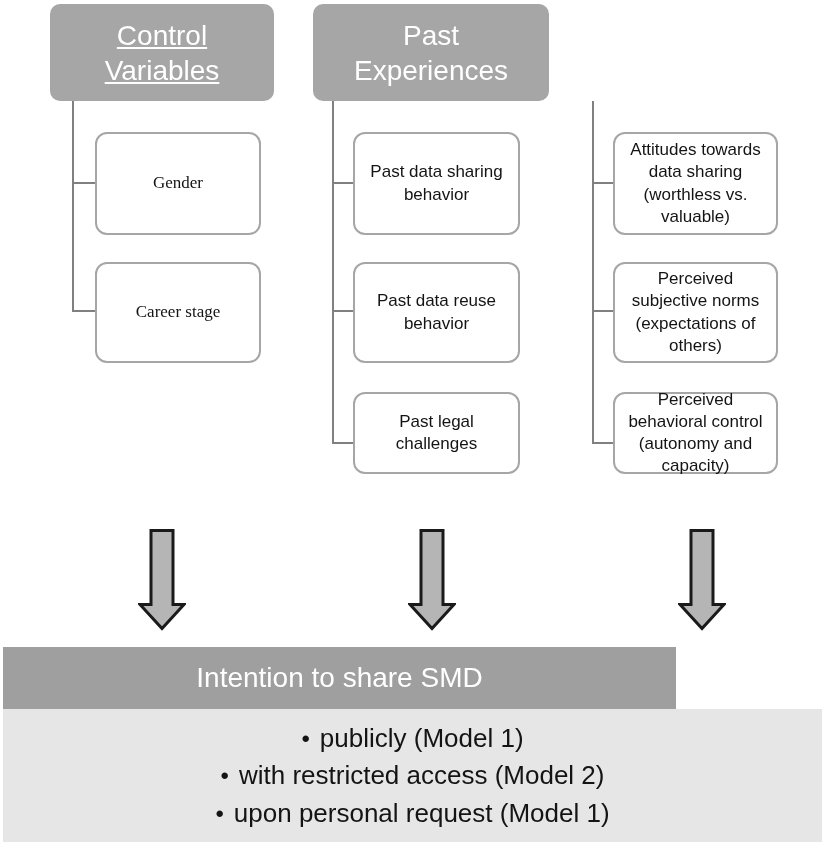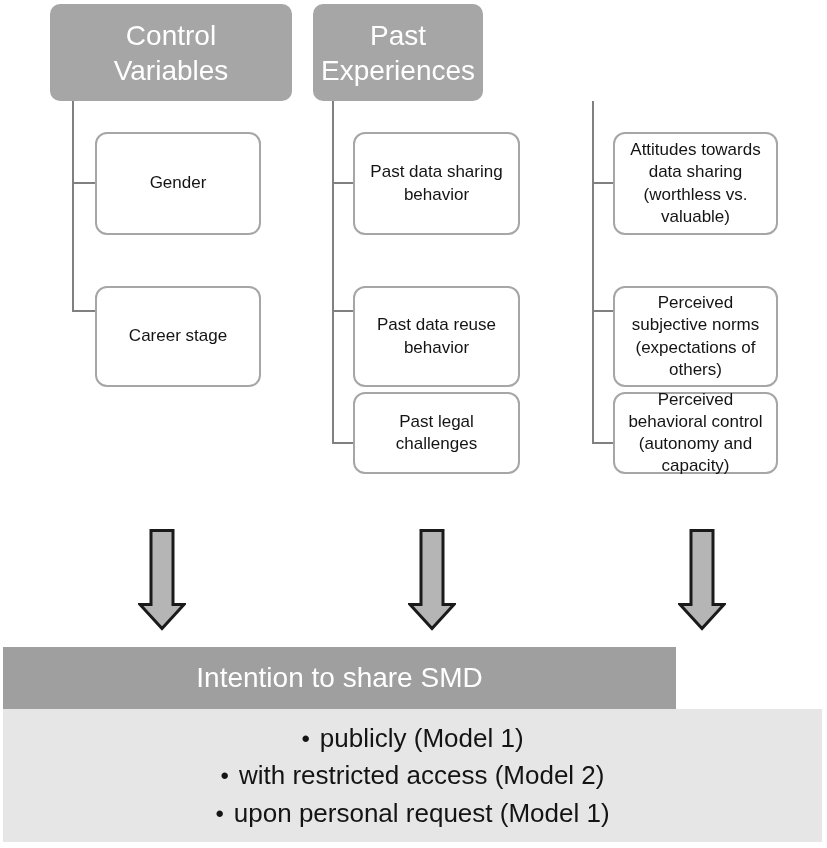--- a/index.html
+++ b/index.html
@@ -22,45 +22,45 @@
     color: #ffffff;
     font-size: 28px;
     line-height: 1.25;
     display: flex;
     align-items: center;
     justify-content: center;
     text-align: center;
     padding: 0 18px;
     box-sizing: border-box;
   }
-  .h1 { left: 50px;  width: 242px; }
-  .h2 { left: 313px; width: 170px; }
+  .h1 { left: 50px;  width: 224px; text-decoration: underline; }
+  .h2 { left: 313px; width: 236px; }
   .h3 { left: 573px; width: 205px; }
 
   
   .node-box {
     position: absolute;
     background: #ffffff;
     border: 2px solid #a6a6a6;
     border-radius: 12px;
     color: #141414;
     font-size: 17px;
     line-height: 1.3;
     display: flex;
     align-items: center;
     justify-content: center;
     text-align: center;
     padding: 20px 10px;
     box-sizing: border-box;
   }
-  .c1 { left: 95px;  width: 166px; }
+  .c1 { left: 95px;  width: 166px; font-family: Liberation Serif, serif; }
   .c2 { left: 353px; width: 167px; }
   .c3 { left: 613px; width: 165px; }
   .r1 { top: 132px; height: 103px; }
-  .r2 { top: 262px; height: 101px; margin-top: 24px; }
+  .r2 { top: 262px; height: 101px; }
   .r3 { top: 392px; height: 82px; }
 
   
   .line {
     position: absolute;
     background: #808080;
   }
   .v1 { left: 72px;  top: 101px; width: 2px; height: 211px; }
   .v2 { left: 332px; top: 101px; width: 2px; height: 343px; }
   .v3 { left: 592px; top: 101px; width: 2px; height: 343px; }

